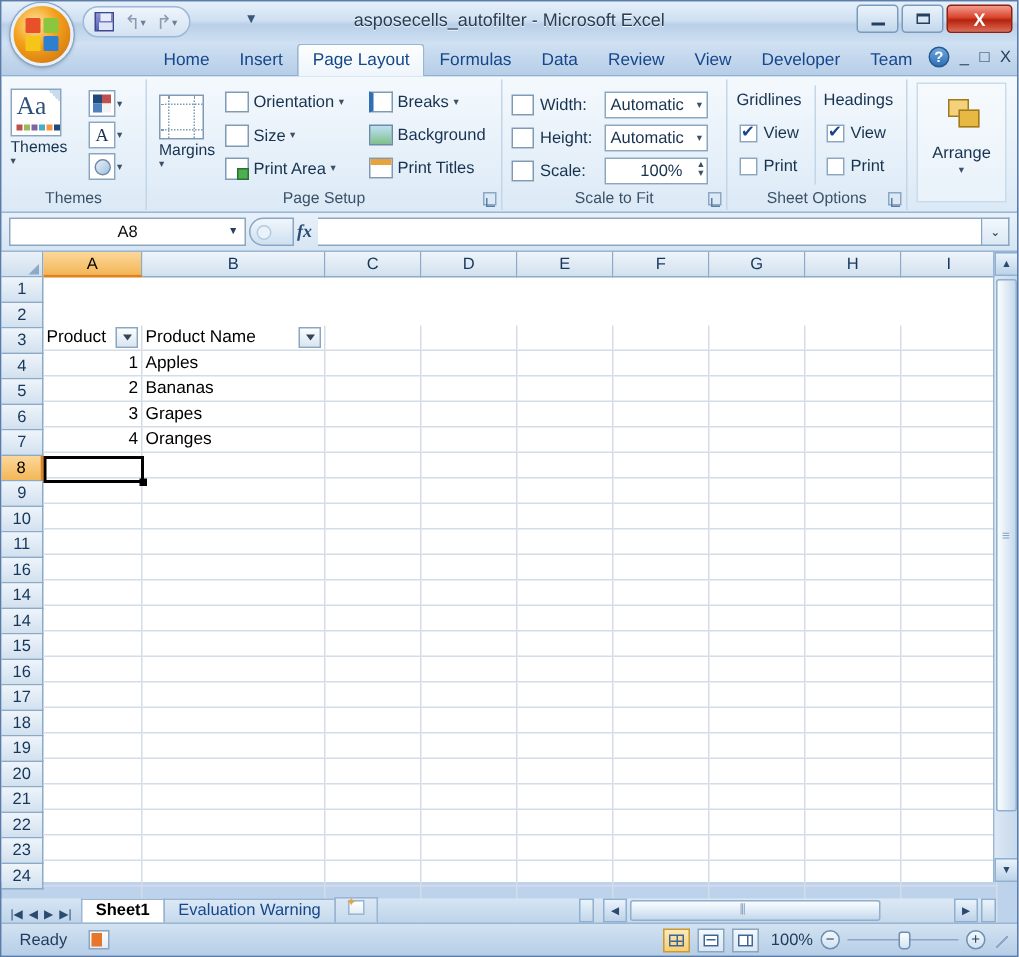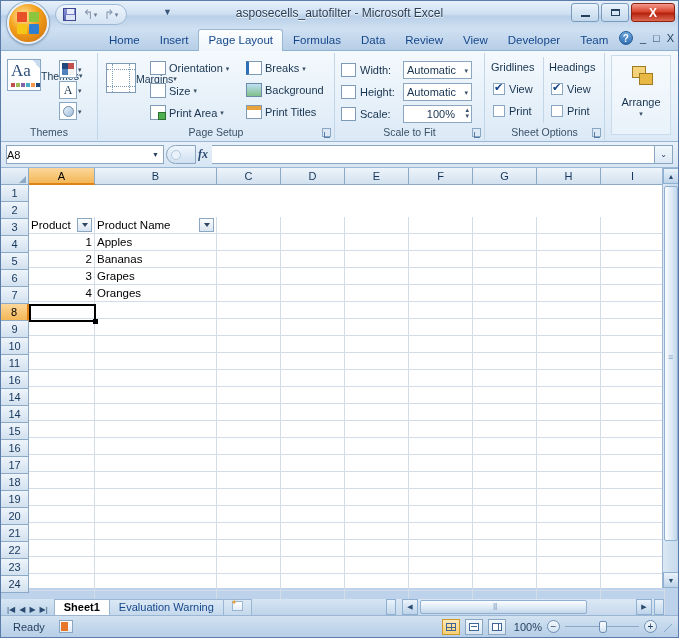--- a/index.html
+++ b/index.html
@@ -122,21 +122,21 @@
   }
   .dlg-launcher {
     position:absolute; bottom:3px; right:3px; width:9px; height:9px;
     border:1px solid #8aa8c4; background:#dce9f5;
   }
   .dlg-launcher:after{ content:""; position:absolute; left:1px; top:3px; width:5px; height:5px; border-left:1px solid #5b7ca8; border-bottom:1px solid #5b7ca8; }
 
   
   #g-themes { left:0; width:97px; }
   .big-btn {
-    position:absolute; display:flex; flex-direction:row; align-items:center;
+    position:absolute; display:flex; flex-direction:column; align-items:flex-start;
     cursor:default;
   }
   .big-btn .lbl { font-size:10.5px; color:#17334f; margin-top:2px; text-align:center; line-height:11px; }
   .themes-icon {
     width:34px; height:32px; border:1px solid #8ba6c1; background:#fff;
     position:relative;
   }
   .themes-icon .Aa { position:absolute; left:3px; top:2px; font-size:17px; color:#2d4f7c; font-family:"Liberation Serif", serif; line-height:17px; }
   .themes-icon .swatches { position:absolute; left:3px; bottom:3px; display:flex; gap:1px; }
   .themes-icon .swatches i { width:4px; height:4px; display:block; }
@@ -208,21 +208,21 @@
   
   .fbar {
     position:absolute; left:0; top:141px; width:677px; height:26px;
     background:linear-gradient(180deg,#e8f1fa,#d6e5f3);
     border-bottom:1px solid #9ab6d3;
     display:flex; align-items:center;
   }
   .namebox {
     margin-left:5px; width:158px; height:19px;
     border:1px solid #8ba6c1; background:#fff;
-    display:flex; align-items:center; 
+    display:flex; align-items:center; justify-content:center;
     position:relative; font-size:11px; color:#0d0d0d;
   }
   .namebox .nb-caret { position:absolute; right:4px; font-size:7px; color:#24405e; }
   .fx-sep { width:34px; display:flex; align-items:center; justify-content:center; }
   .fx-pill {
     width:30px; height:19px; border:1px solid #8ba6c1;
     border-radius:10px 0 0 10px;
     background:linear-gradient(180deg,#f0f6fc,#cfe0f1);
     position:relative;
   }

